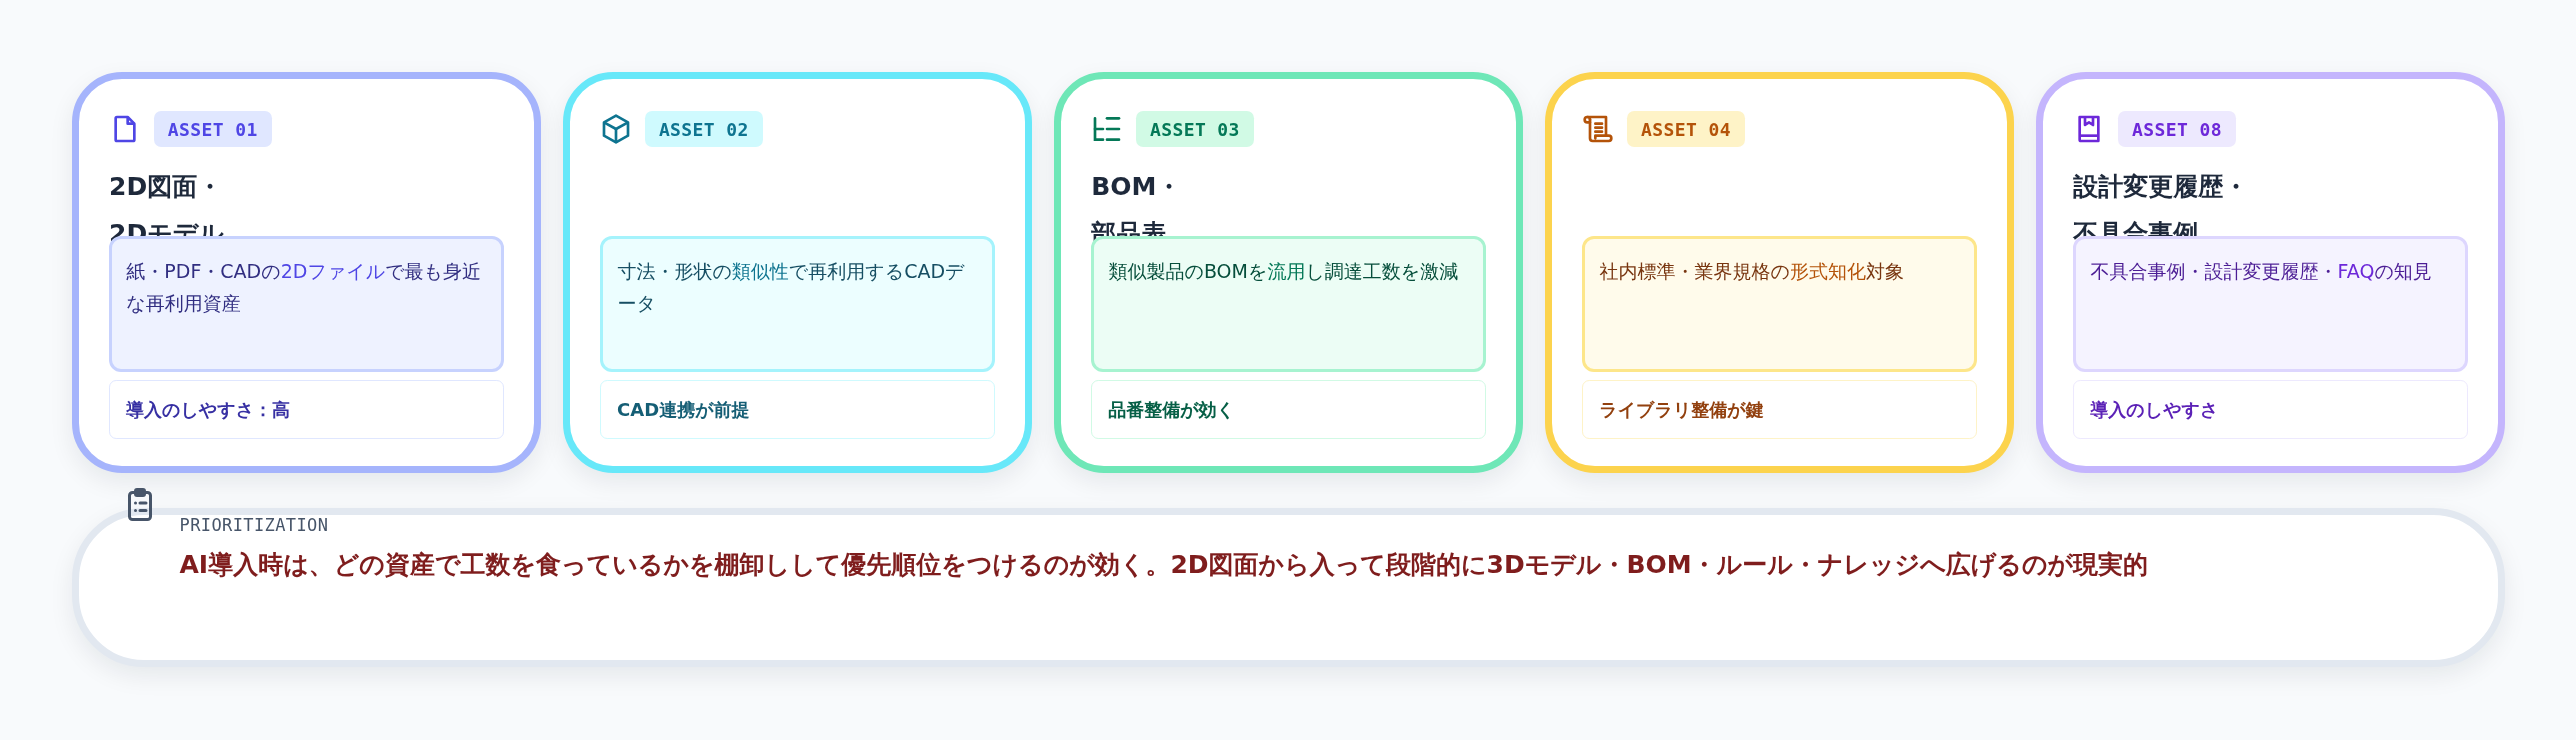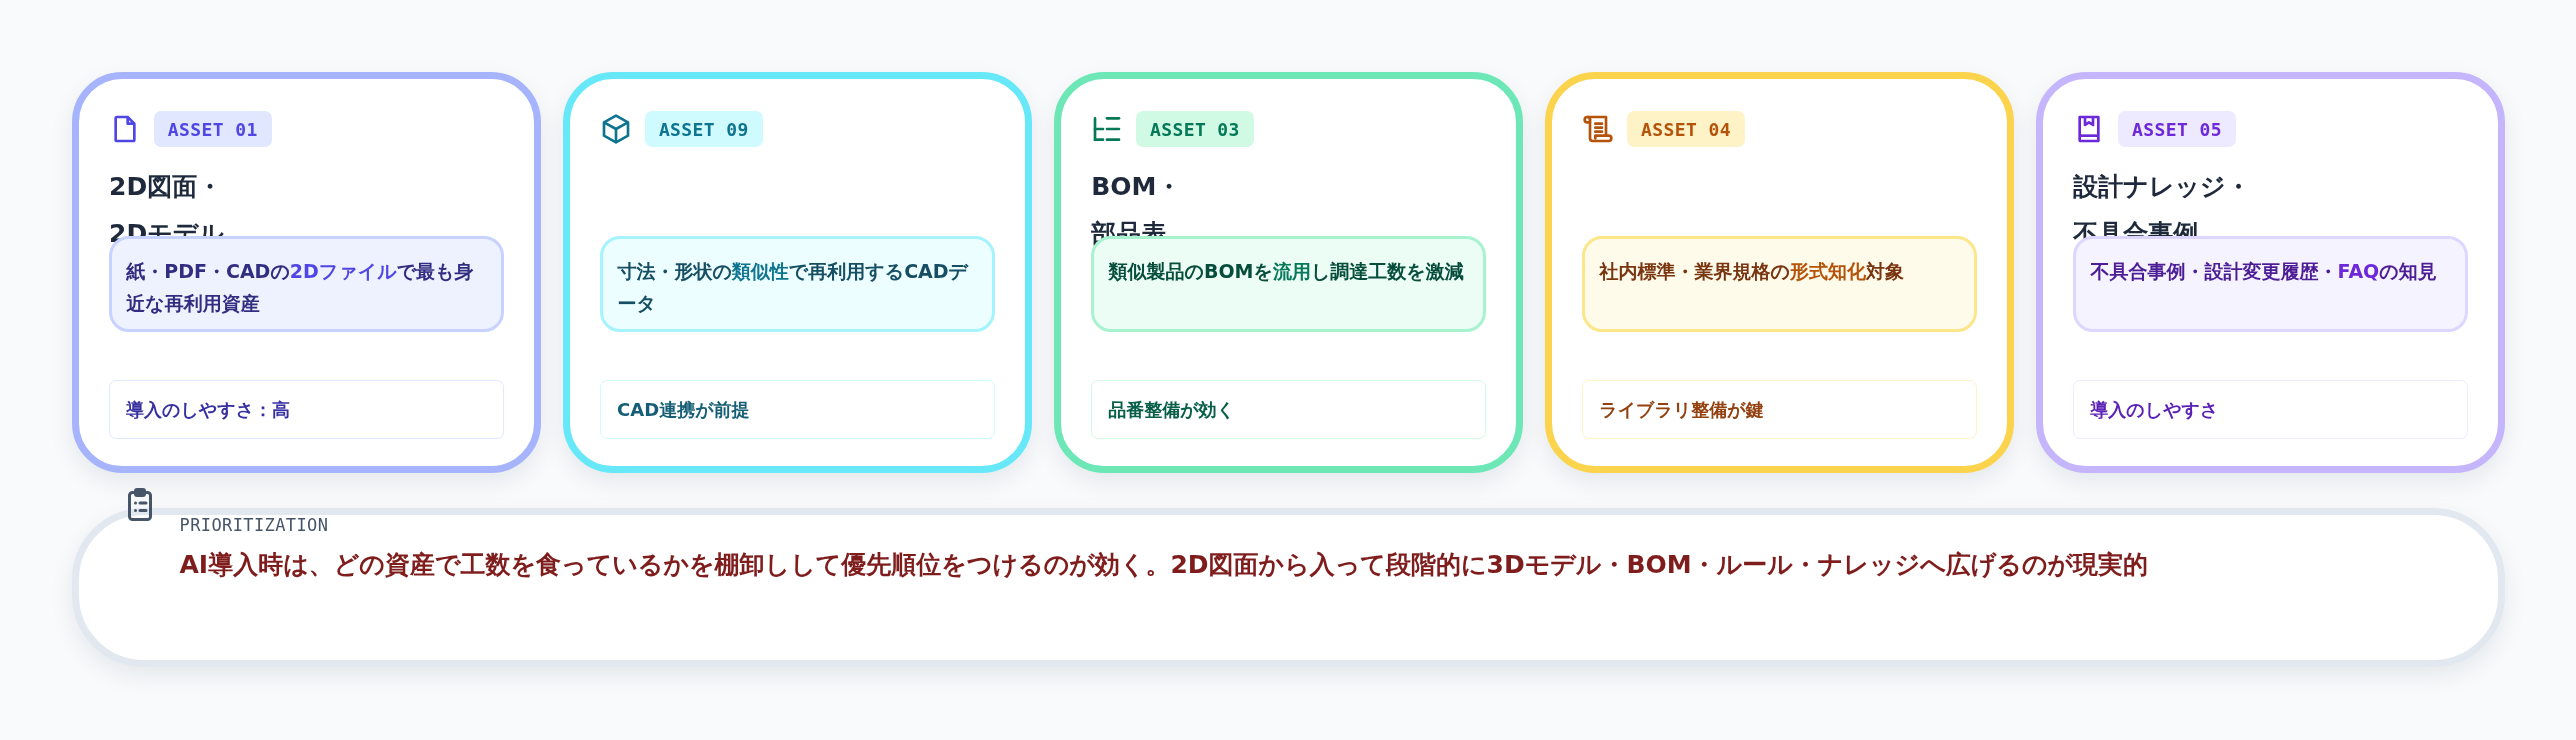--- a/index.html
+++ b/index.html
@@ -14,23 +14,23 @@
   .head { display: flex; align-items: center; gap: 12.5px; height: 36px; }
   .icon { width: 32px; height: 36px; display: flex; align-items: center; justify-content: center; }
   .icon svg { width: 32px; height: 32px; }
   .badge {
     font-family: "DejaVu Sans Mono", "Liberation Mono", monospace; font-weight: bold;
     font-size: 18px; letter-spacing: 0.4px; padding: 7.2px 14.3px; border-radius: 7.2px;
     background: var(--badge-bg); color: var(--accent);
   }
   .title { margin-top: 16px; font-size: 25px; font-weight: bold; line-height: 47px; color: #1e293b; white-space: pre-line; }
   .desc {
-    position: absolute; left: 30px; right: 30px; top: 157px; height: 96px;
-    background: var(--desc-bg); border: 3.6px solid var(--desc-border); border-radius: 20px;
-    padding: 16px 14.3px; font-size: 19px; font-weight: bold; line-height: 32px; color: var(--desc-color);
+    position: absolute; left: 30px; right: 30px; top: 157px; height: 136px;
+    background: var(--desc-bg); border: 3.6px solid var(--desc-border); border-radius: 12px;
+    padding: 16px 14.3px; font-size: 19px; font-weight: normal; line-height: 32px; color: var(--desc-color);
   }
   .desc .hl { color: var(--accent); }
   .note {
     position: absolute; left: 30px; right: 30px; top: 301px; height: 59px;
     border: 1.8px solid var(--note-border); border-radius: 7.2px; background: #fff;
     padding: 8px 16px; display: flex; align-items: center;
     font-size: 18px; font-weight: bold; color: var(--note-color);
   }
   .banner {
     position: absolute; left: 72px; top: 508px; width: 2433px; height: 159px;
@@ -65,21 +65,21 @@
 
   <div class="card" style="--border: #67e8f9; --accent: #0e7490; --badge-bg: #cffafe; --desc-bg: #ecfeff; --desc-border: #a5f3fc; --desc-color: #164e63; --note-border: #cffafe; --note-color: #155e75;">
     <div class="head">
       <span class="icon" style="color: rgb(14, 116, 144);">
         <svg viewBox="0 0 24 24" fill="none" stroke="currentColor" stroke-width="2" stroke-linejoin="round">
             <path d="M12 2l9 5v10l-9 5-9-5V7z"></path>
             <path d="M3 7l9 5 9-5"></path>
             <path d="M12 12v10"></path>
           </svg>
       </span>
-      <span class="badge">ASSET 09</span>
+      <span class="badge">ASSET 02</span>
     </div>
     <div class="desc"><span>寸法・形状の</span><span class="hl">類似性</span><span>で再利用するCADデータ</span></div>
     <div class="note">CAD連携が前提</div>
   </div>
 
   <div class="card" style="--border: #6ee7b7; --accent: #047857; --badge-bg: #d1fae5; --desc-bg: #ecfdf5; --desc-border: #a7f3d0; --desc-color: #064e3b; --note-border: #d1fae5; --note-color: #065f46;">
     <div class="head">
       <span class="icon" style="color: rgb(4, 120, 87);">
         <svg viewBox="0 0 24 24" fill="none" stroke="currentColor" stroke-width="2" stroke-linecap="round">
             <path d="M3 4v16h6"></path>
@@ -115,23 +115,23 @@
 
   <div class="card" style="--border: #c4b5fd; --accent: #6d28d9; --badge-bg: #ede9fe; --desc-bg: #f5f3ff; --desc-border: #ddd6fe; --desc-color: #4c1d95; --note-border: #ede9fe; --note-color: #5b21b6;">
     <div class="head">
       <span class="icon" style="color: rgb(109, 40, 217);">
         <svg viewBox="0 0 24 24" fill="none" stroke="currentColor" stroke-width="2" stroke-linejoin="round">
             <path d="M5 3h14v18H6a1 1 0 0 1-1-1z"></path>
             <path d="M5 17h14"></path>
             <path d="M9 3v6l3-2 3 2V3"></path>
           </svg>
       </span>
-      <span class="badge">ASSET 05</span>
+      <span class="badge">ASSET 08</span>
     </div>
-    <div class="title">設計ナレッジ・
+    <div class="title">設計変更履歴・
 不具合事例</div>
     <div class="desc"><span>不具合事例・設計変更履歴・</span><span class="hl">FAQ</span><span>の知見</span></div>
     <div class="note">導入のしやすさ</div>
   </div>
 </div>
 
 <div class="banner">
   <span class="banner-icon">
     <svg viewBox="0 0 24 24" width="36" height="39" fill="none" stroke="#475569" stroke-width="2" stroke-linecap="round" stroke-linejoin="round">
         <rect x="5" y="4" width="14" height="18" rx="2"></rect>

